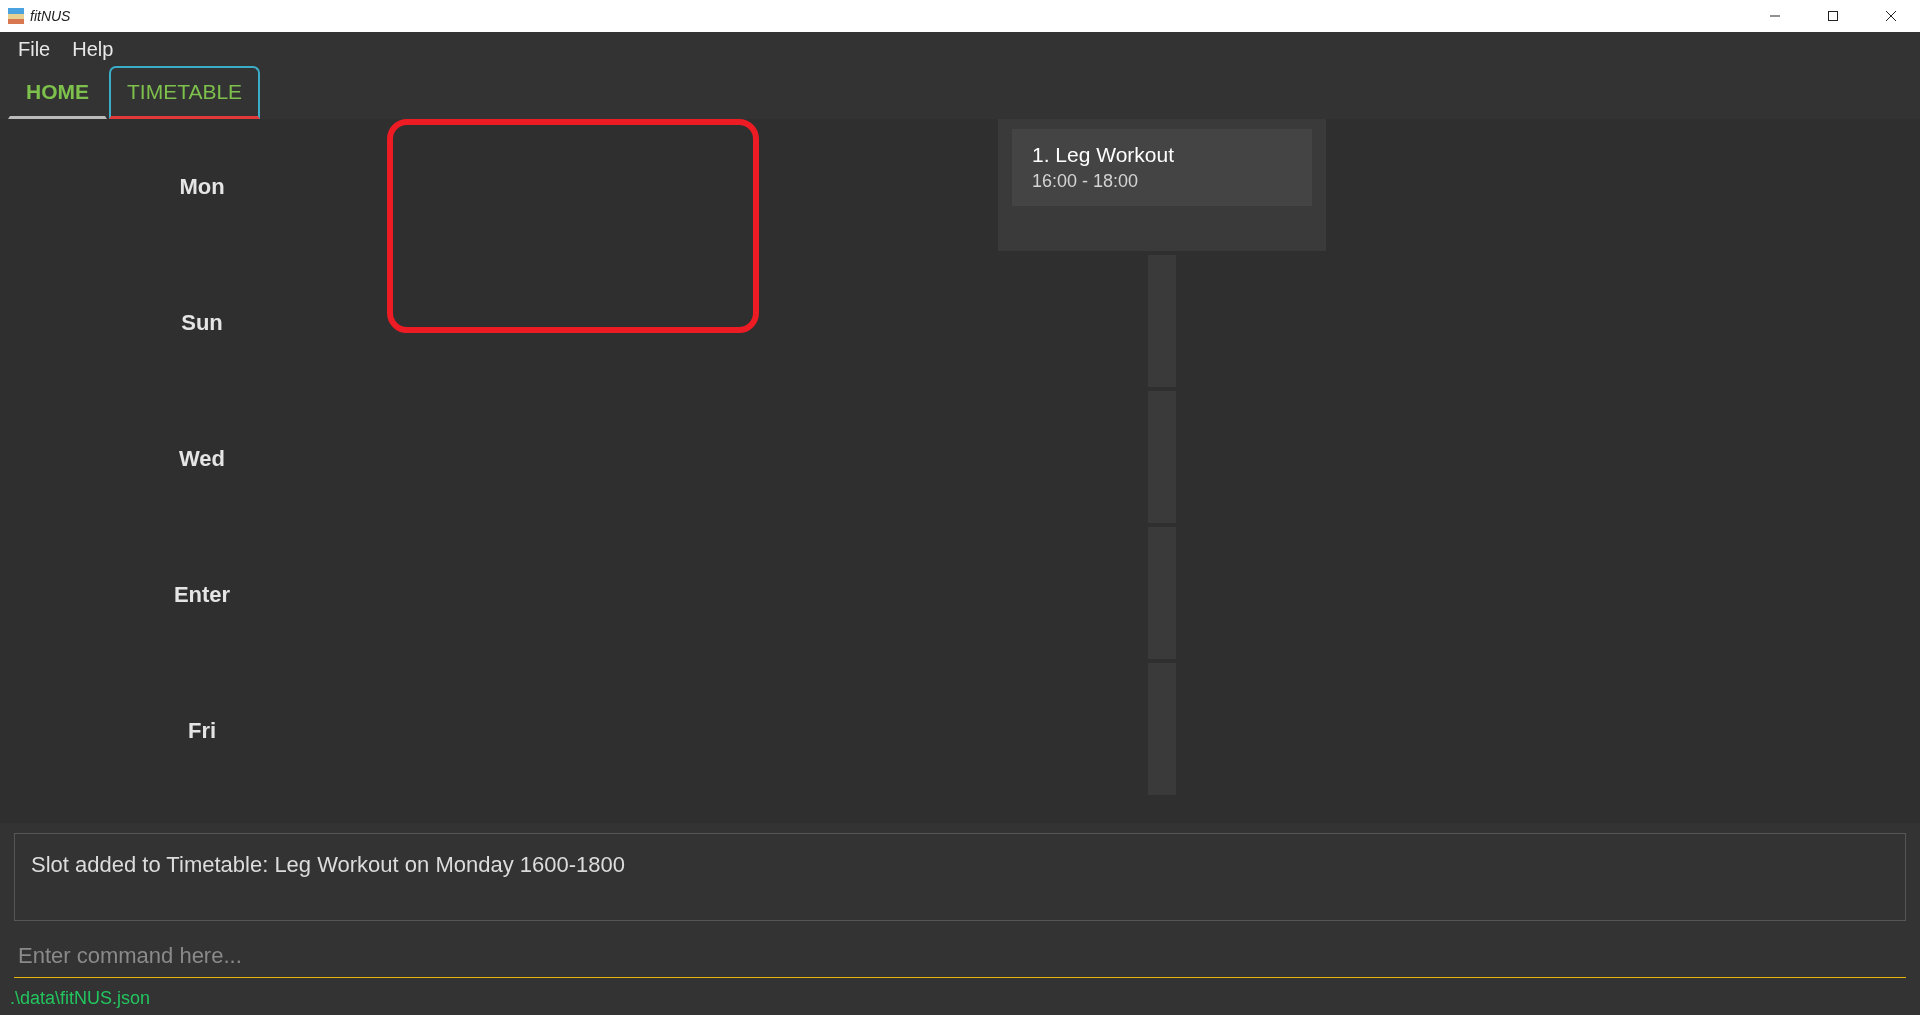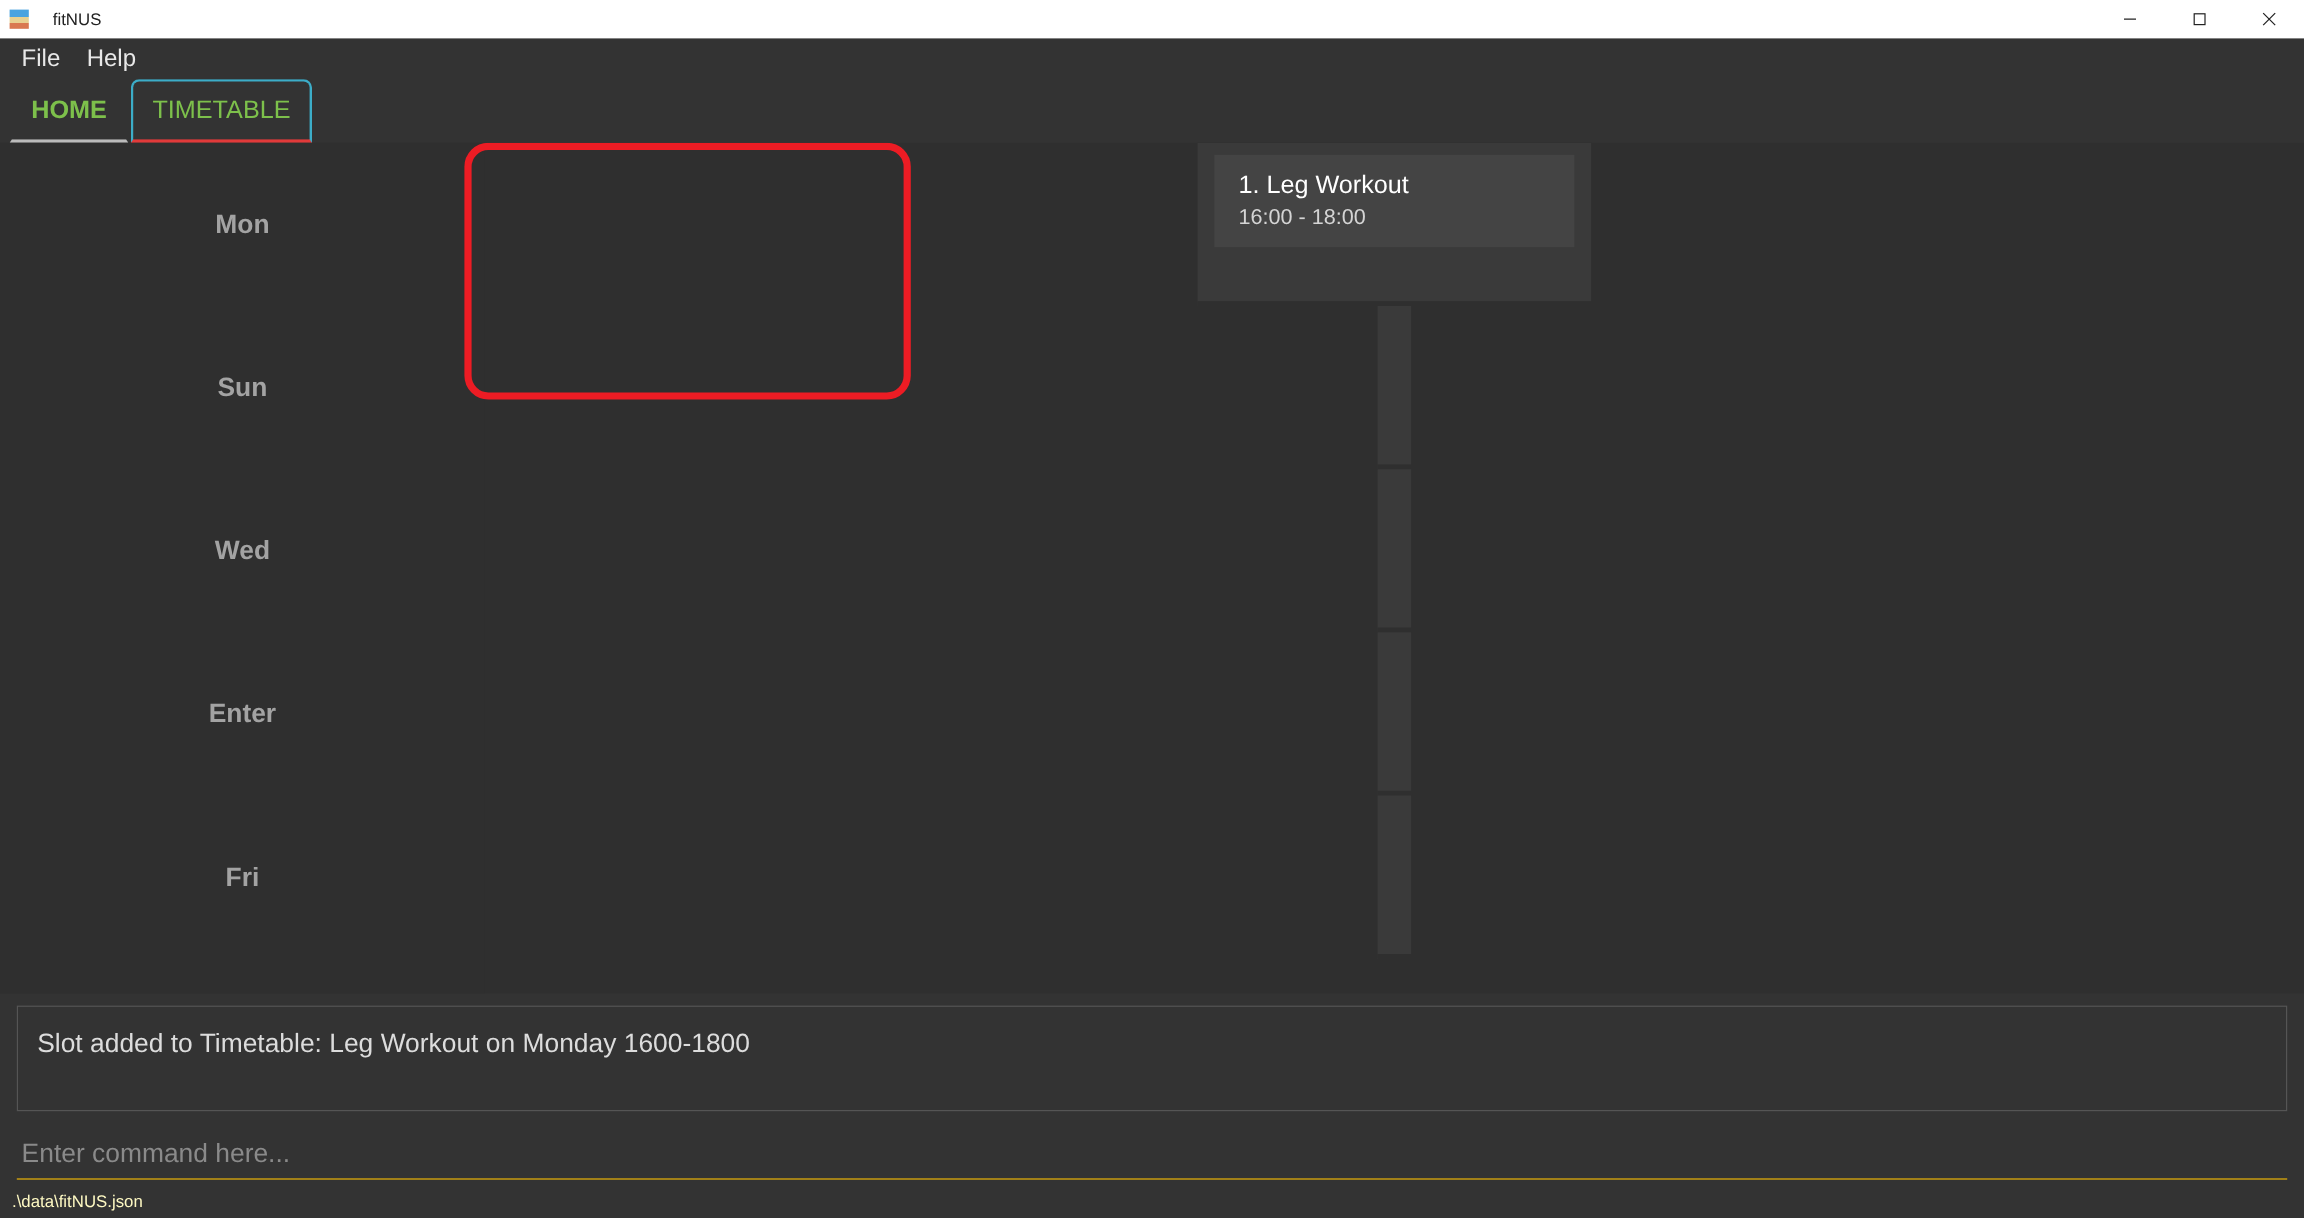--- a/index.html
+++ b/index.html
@@ -18,21 +18,22 @@
       height: 32px;
       background: #ffffff;
       display: flex;
       align-items: center;
       justify-content: space-between;
       padding-left: 8px;
     }
     .titlebar-left {
       display: flex;
       align-items: flex-start;
-      gap: 20px;
+      gap: 6px;
+      font-style: italic;
     }
     .app-icon {
       width: 16px;
       height: 16px;
       background: linear-gradient(to bottom, #4aa3df 0%, #4aa3df 40%, #e8d090 40%, #e8d090 70%, #d97850 70%, #d97850 100%);
     }
     .titlebar-title {
       font-size: 14px;
       color: #222;
     }
@@ -115,21 +116,21 @@
       align-items: center;
     }
     .day-row {
       height: 136px;
       border-right: none;
       display: flex;
       align-items: center;
       justify-content: center;
     }
     .day-label {
-      color: #a3a3a3;
+      color: #e5e5e5;
       font-size: 22px;
       font-weight: 600;
     }
     .slot-row {
       height: 136px;
       background: #3a3a3a;
       border-bottom: 4px solid #2f2f2f;
       padding: 10px 14px;
     }
     .event-card {
@@ -177,22 +178,22 @@
       font-weight: 300;
       padding: 8px 4px;
       outline: none;
     }
     .command-input::placeholder {
       color: #8a8a8a;
       font-weight: 300;
     }
     .footer-path {
       padding: 4px 10px 6px 10px;
-      color: #fef9c3;
-      font-size: 14px;
+      color: #22c55e;
+      font-size: 18px;
       font-weight: 300;
     }
     .main-wrap {
       position: relative;
       flex: 1;
       display: flex;
       flex-direction: column;
       overflow: hidden;
     }
   </style>

